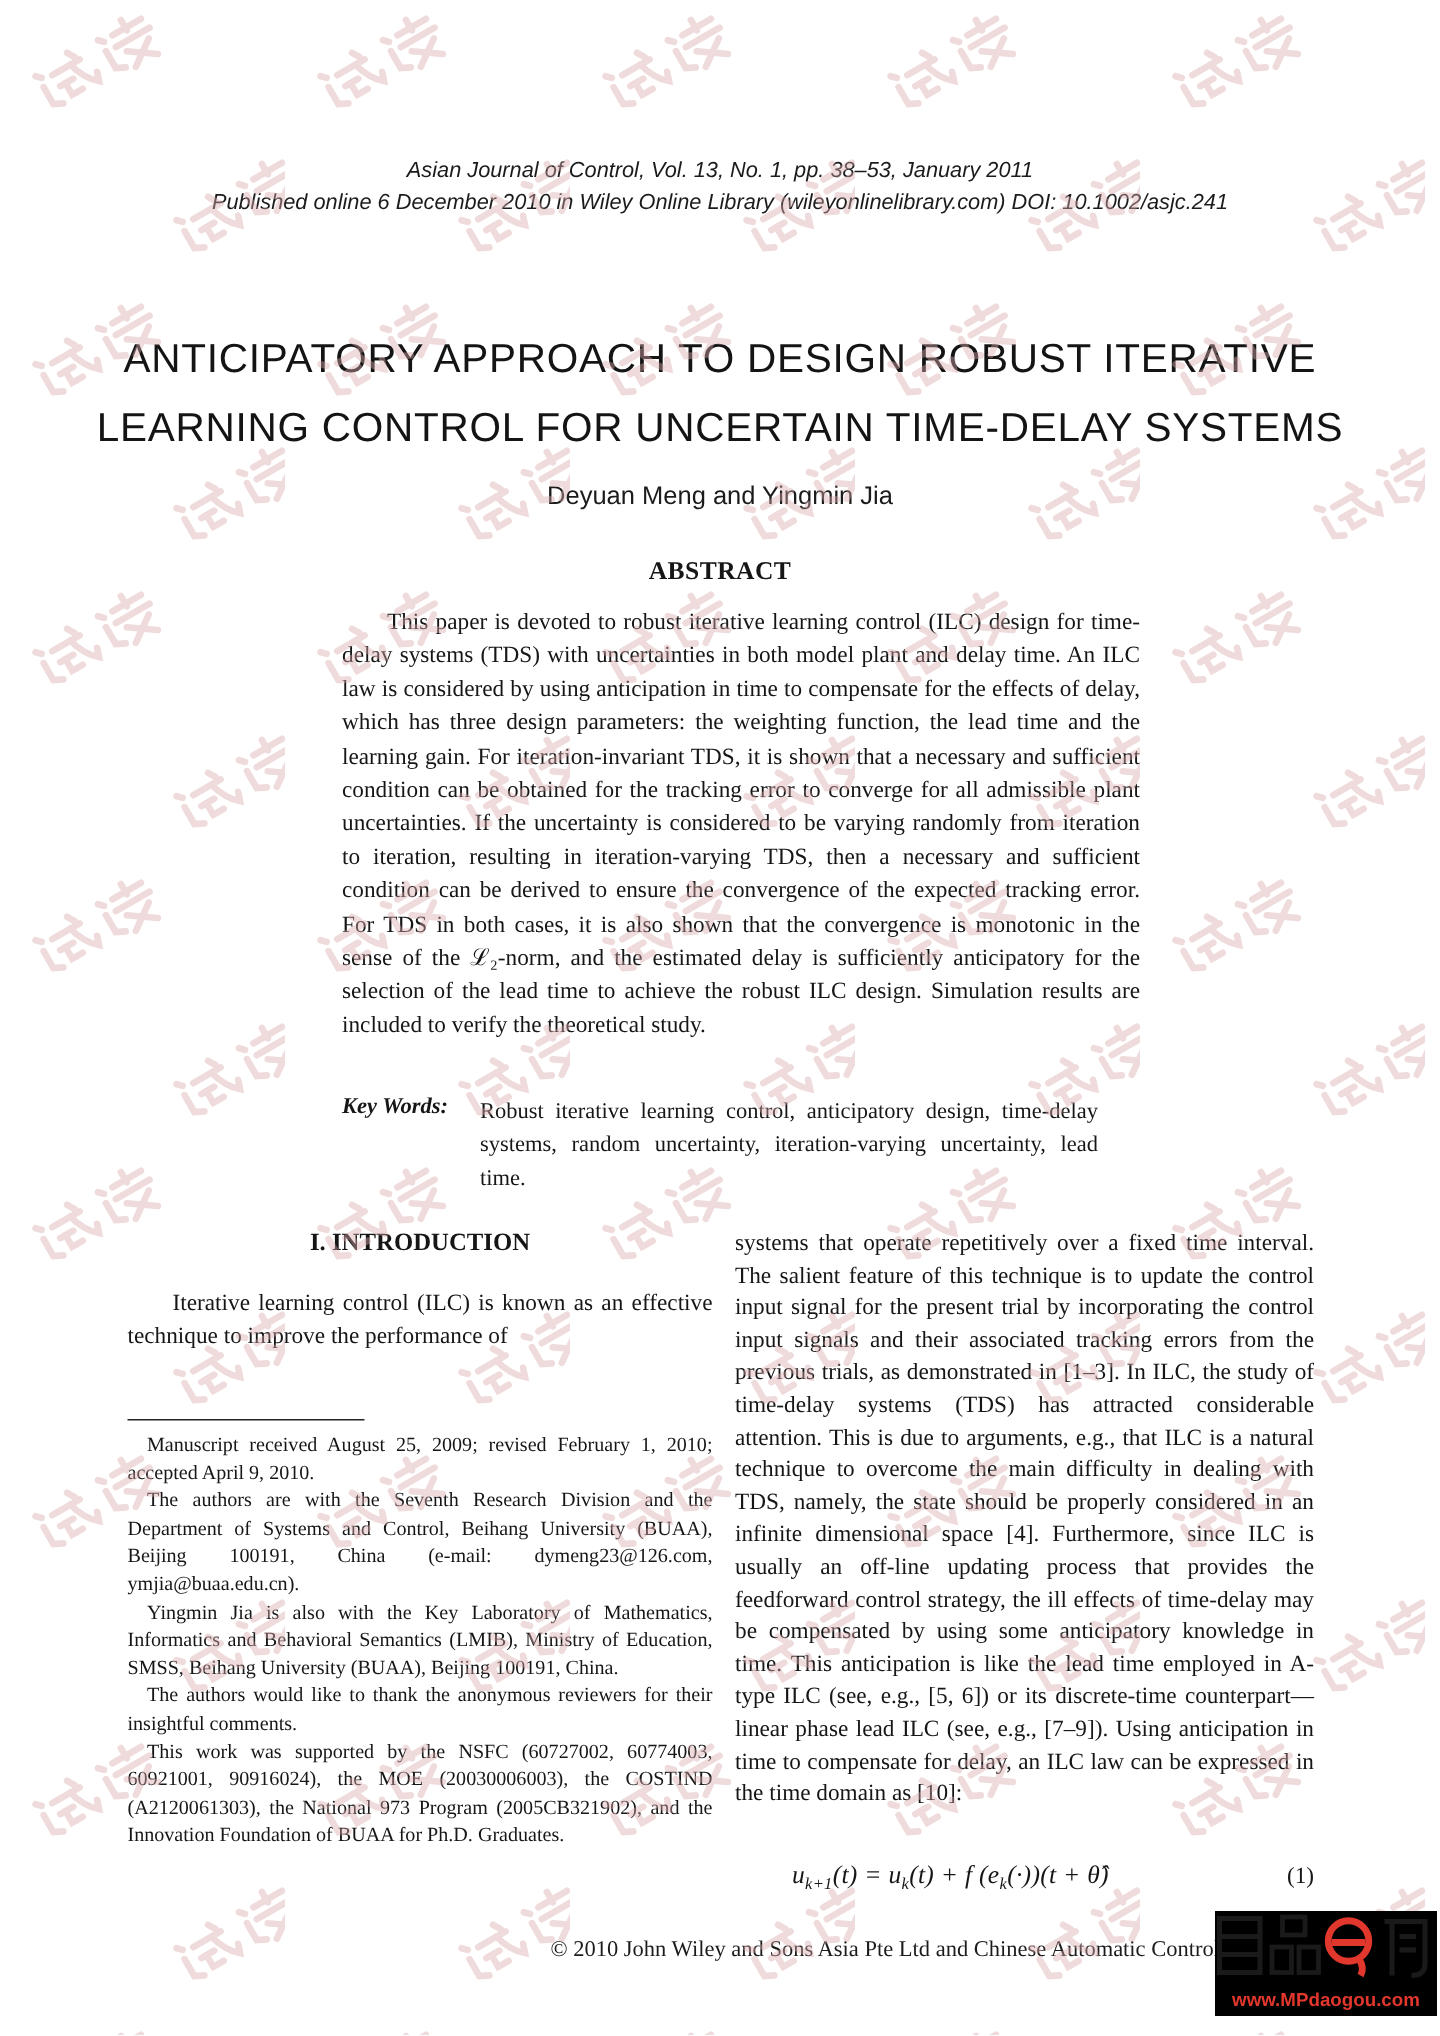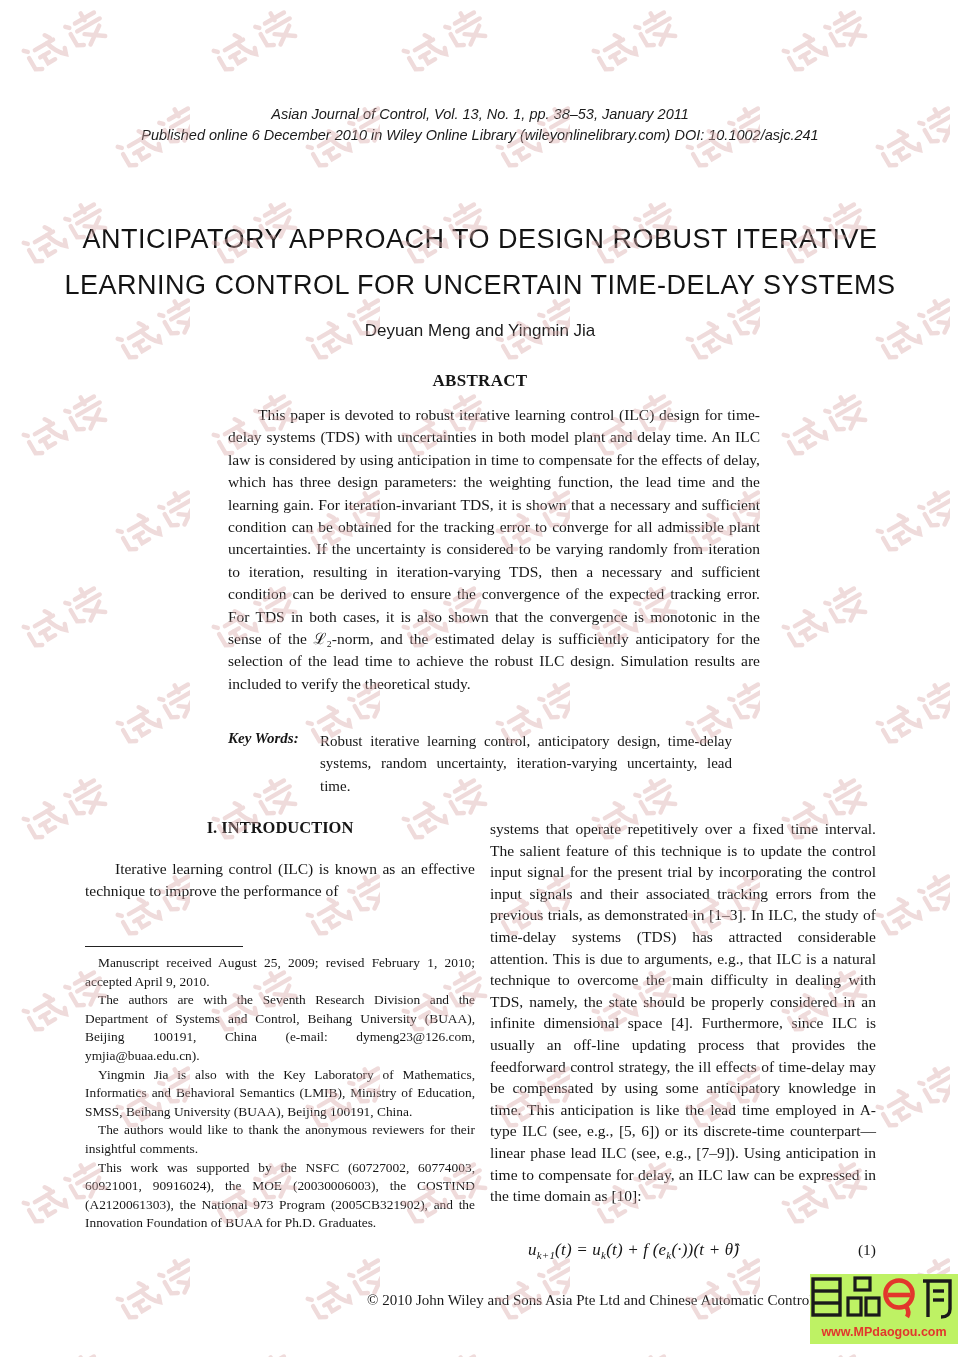--- a/index.html
+++ b/index.html
@@ -43,21 +43,21 @@
   .eq-row{position:absolute;left:490px;top:1240px;width:386px;z-index:2;
     font-size:17px;display:flex;align-items:baseline;}
   .eq-body{font-style:italic;padding-left:38px;letter-spacing:.2px;}
   .eq-body sub{font-size:11px;font-style:italic;}
   .eq-num{margin-left:auto;font-style:normal;font-size:15.5px;}
 
   .footer-line{position:absolute;left:367px;top:1292px;width:560px;
     font-size:15px;color:#1b1b1b;z-index:4;}
 
   
-  .logo{position:absolute;left:810px;top:1274px;width:148px;height:70px;background:#bef264;z-index:8;}
+  .logo{position:absolute;left:810px;top:1274px;width:148px;height:70px;background:#000000;z-index:8;}
   .logo-url{display:block;text-align:center;font-family:"Liberation Sans","DejaVu Sans",sans-serif;
     font-weight:bold;font-size:12.5px;color:#e2372c;margin-top:1px;}
 </style>
 </head>
 <body>
 
 <div class="page">
 
   <div class="journal-head">
     <div>Asian Journal of Control, Vol. 13, No. 1, pp. 38–53, January 2011</div>

